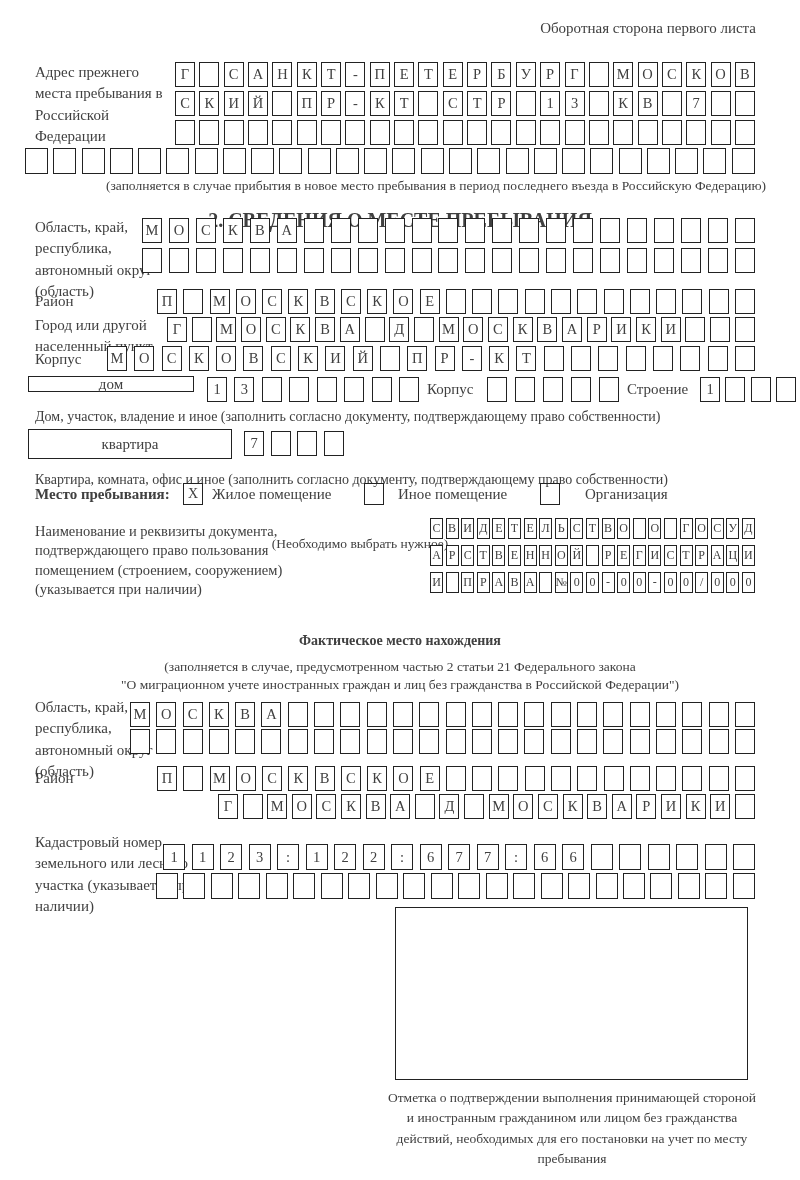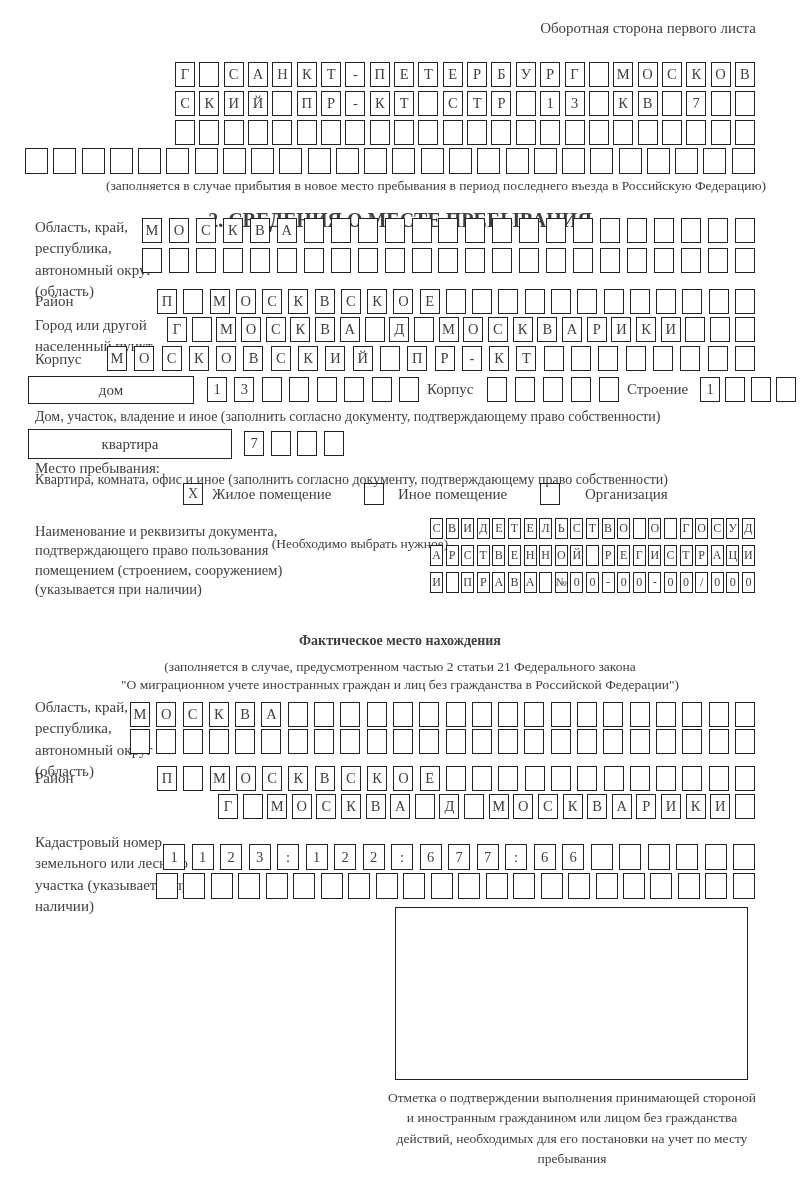--- a/index.html
+++ b/index.html
@@ -23,20 +23,21 @@
   .center{text-align:center;}
   .markbox{box-sizing:border-box;position:absolute;border:1.7px solid #222;background:#fff;}
 </style>
 </head>
 <body>
 
 <div class="page">
 
   <div class="abs" style="top:20px;right:44px;font-size:15px;">Оборотная сторона первого листа</div>
 
+  <div class="abs lbl" style="left:35px;top:62px;width:138px;">Адрес прежнего места пребывания в Российской Федерации</div>
   <div class="cellrow" style="left:175px;top:62px;width:580px;">
       <span class="cell">Г</span>
       <span class="cell"></span>
       <span class="cell">С</span>
       <span class="cell">А</span>
       <span class="cell">Н</span>
       <span class="cell">К</span>
       <span class="cell">Т</span>
       <span class="cell">-</span>
       <span class="cell">П</span>
@@ -268,21 +269,21 @@
       <span class="cell"></span>
       <span class="cell"></span>
       <span class="cell"></span>
       <span class="cell"></span>
       <span class="cell"></span>
       <span class="cell"></span>
       <span class="cell"></span>
       <span class="cell"></span>
     </div>
 
-  <div class="labelbox" style="left:28px;top:376px;width:166px;height:28px;">дом</div>
+  <div class="labelbox" style="left:28px;top:376px;width:166px;height:16px;">дом</div>
   <div class="cellrow" style="left:207px;top:377px;width:212px;">
       <span class="cell">1</span>
       <span class="cell">3</span>
       <span class="cell"></span>
       <span class="cell"></span>
       <span class="cell"></span>
       <span class="cell"></span>
       <span class="cell"></span>
       <span class="cell"></span>
     </div>
@@ -305,21 +306,21 @@
 
   <div class="labelbox" style="left:28px;top:429px;width:204px;height:30px;">квартира</div>
   <div class="cellrow" style="left:244px;top:431px;width:100px;">
       <span class="cell">7</span>
       <span class="cell"></span>
       <span class="cell"></span>
       <span class="cell"></span>
     </div>
   <div class="abs cap" style="left:35px;top:464px;margin-top:8px;">Квартира, комната, офис и иное (заполнить согласно документу, подтверждающему право собственности)</div>
 
-  <div class="abs" style="left:35px;top:460px;">Место пребывания:</div>
+  <div class="abs" style="left:35px;top:486px;font-weight:bold;">Место пребывания:</div>
   <div class="cb" style="left:183px;top:483px;">X</div>
   <div class="abs" style="left:212px;top:486px;">Жилое помещение</div>
   <div class="cb" style="left:364px;top:483px;"></div>
   <div class="abs" style="left:398px;top:486px;">Иное помещение</div>
   <div class="cb" style="left:540px;top:483px;"></div>
   <div class="abs" style="left:585px;top:486px;">Организация</div>
   <div class="abs note center" style="left:215px;top:536px;width:290px;text-align:center;">(Необходимо выбрать нужное)</div>
 
   <div class="abs lbl" style="left:35px;top:522px;width:248px;font-size:14.5px;line-height:1.33;">Наименование и реквизиты документа, подтверждающего право пользования помещением (строением, сооружением) (указывается при наличии)</div>
   <div class="cellrow small" style="left:430px;top:518px;width:325px;">

